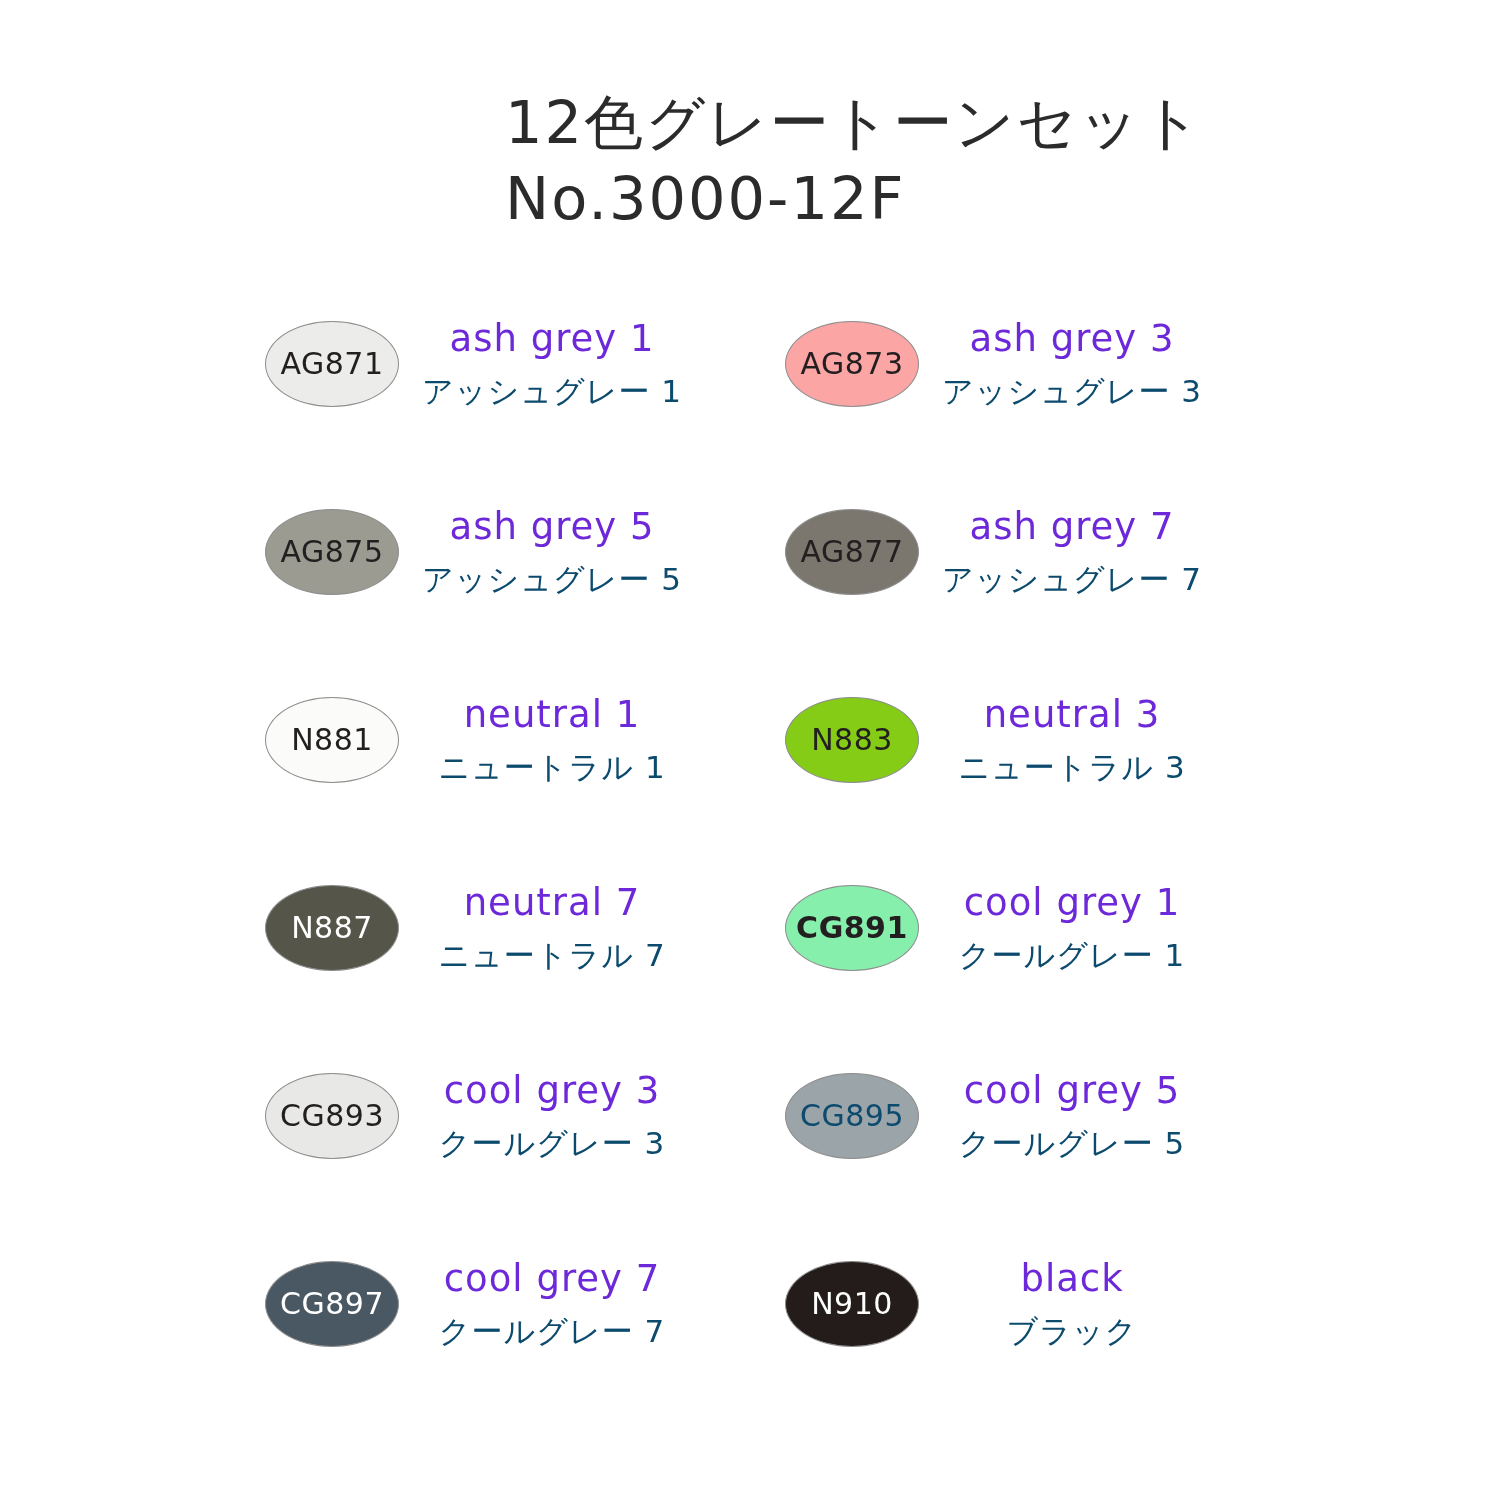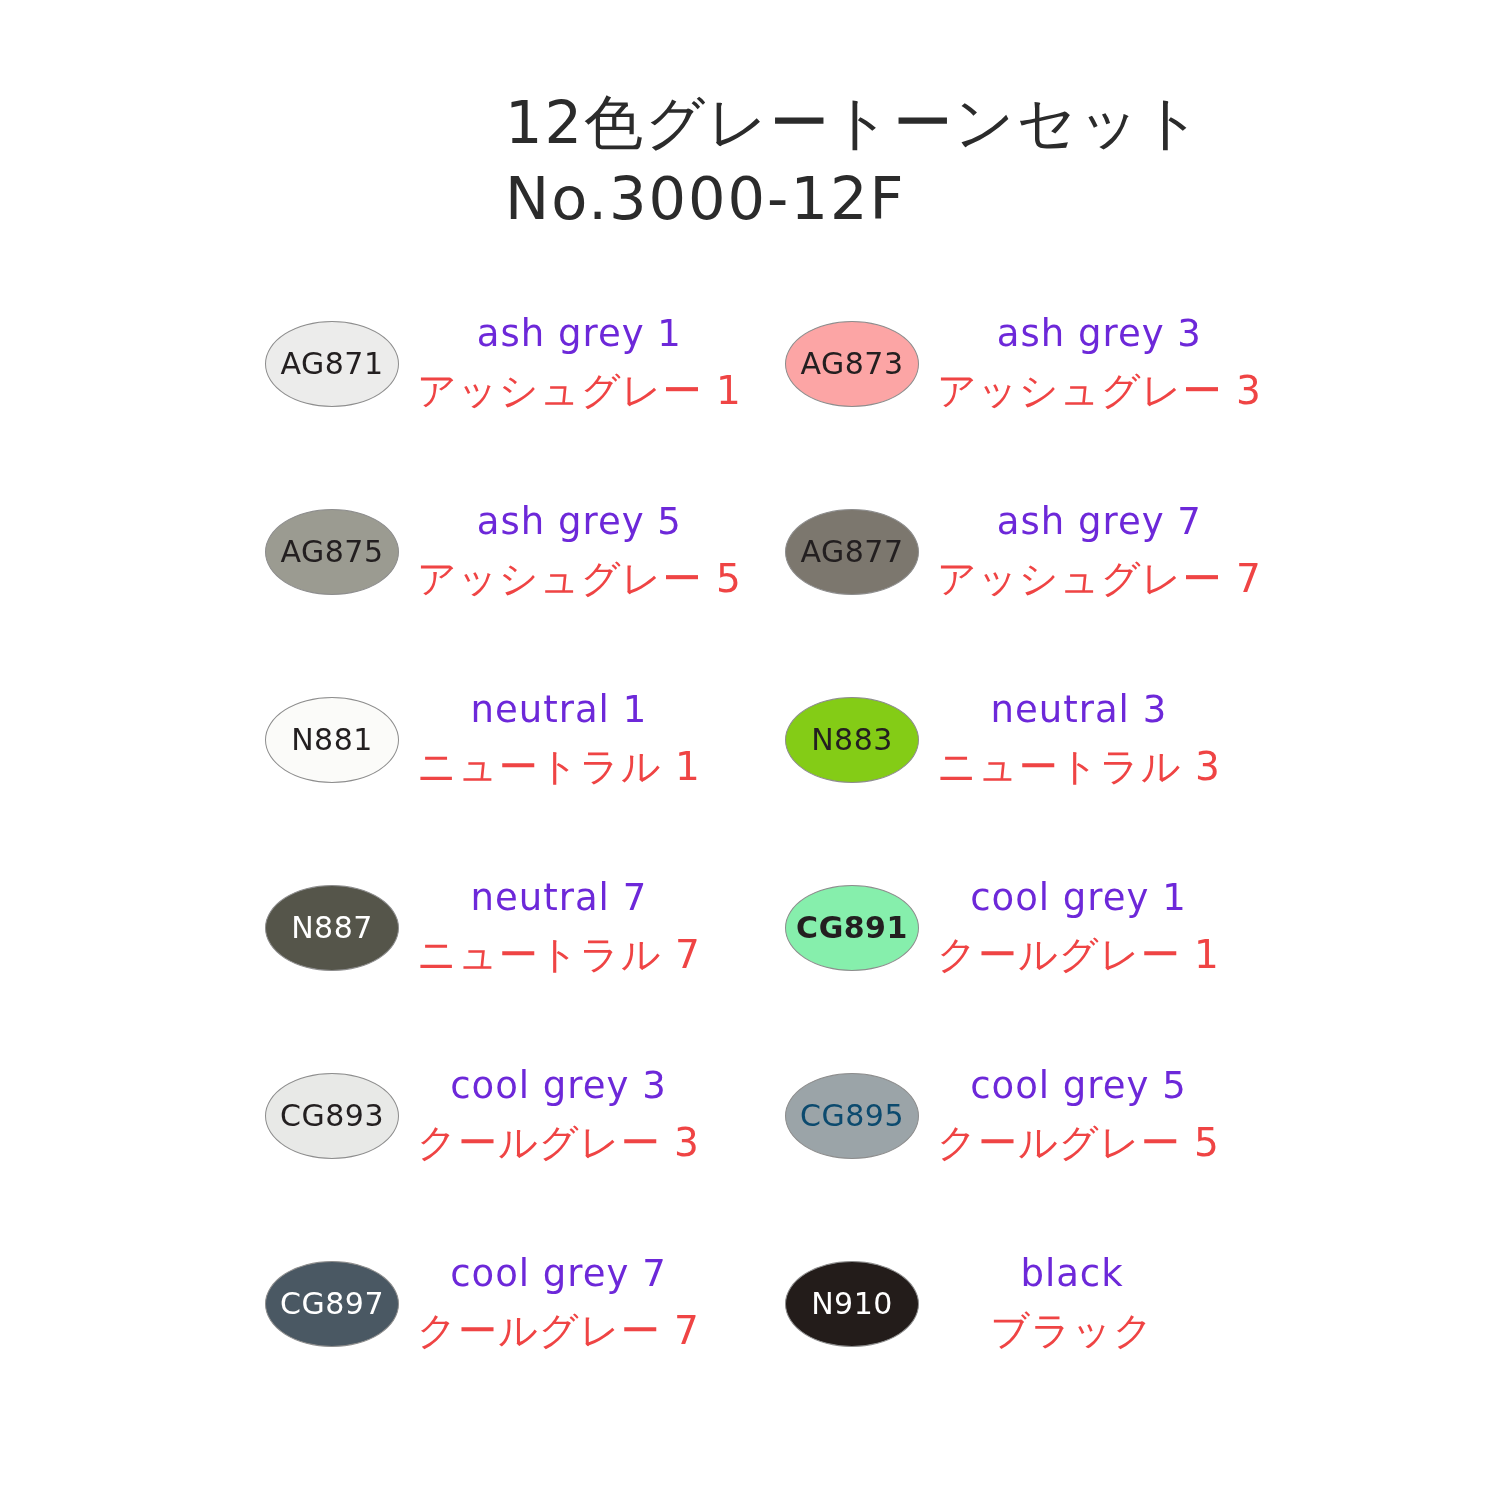--- a/index.html
+++ b/index.html
@@ -77,25 +77,25 @@
     min-width: 270px;
   }
   .name-en {
     font-size: 37px;
     line-height: 1.18;
     letter-spacing: 1px;
     white-space: nowrap;
     color: #6d28d9;
   }
   .name-jp {
-    font-size: 39px;
+    font-size: 31px;
     line-height: 1.25;
     letter-spacing: 1px;
     white-space: nowrap;
-    color: #ef4444;
+    color: #0c4a6e;
     margin-top: 12px;
   }
 </style>
 </head>
 <body>
 
 <div class="sheet">
 
   <div class="title-block">
     <div class="title-line">12色グレートーンセット</div>

